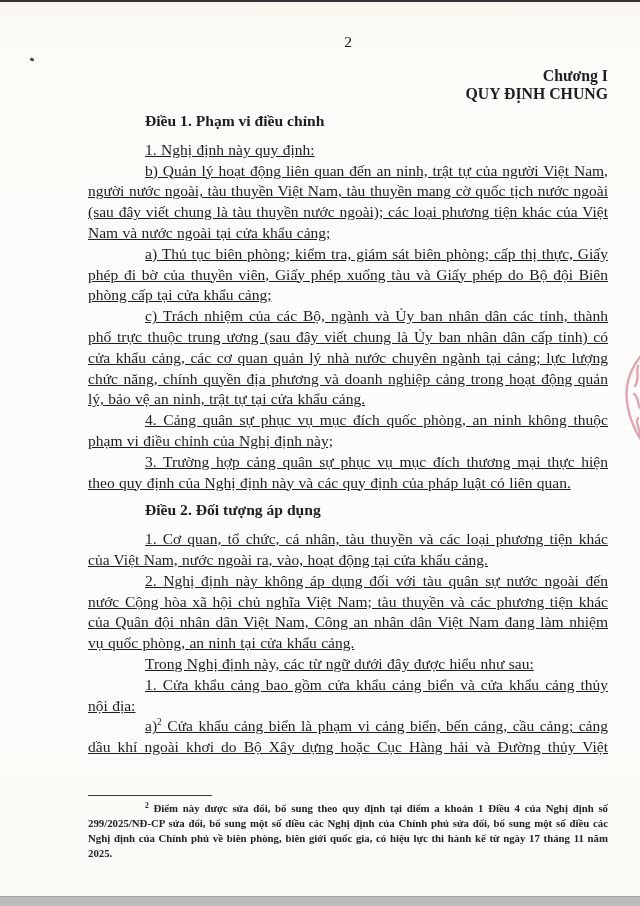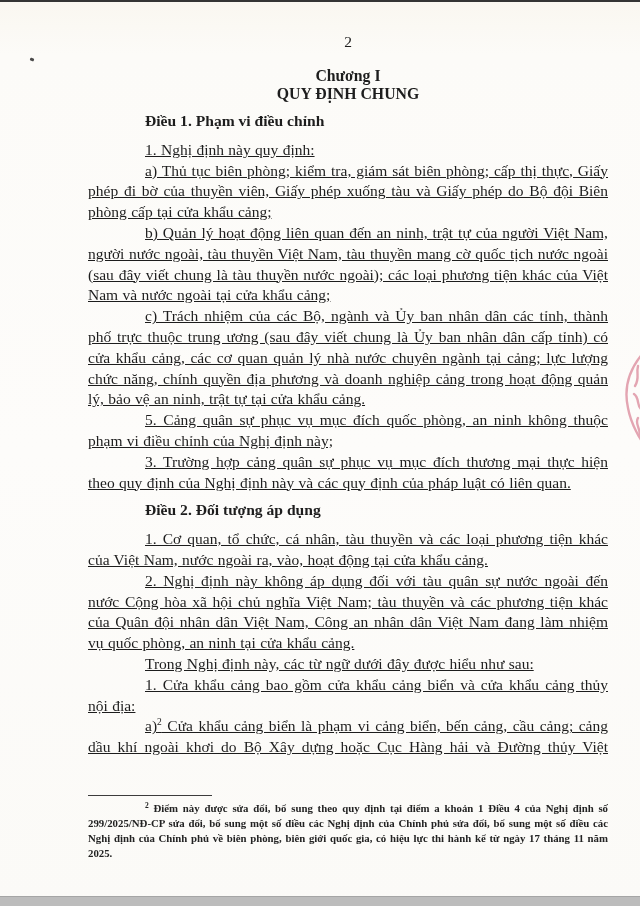--- a/index.html
+++ b/index.html
@@ -30,21 +30,21 @@
   }
   .page-number{
     position:absolute;top:33px;left:88px;width:520px;
     text-align:center;font-size:15.5px;
   }
   .content{
     position:absolute;left:88px;top:67px;width:520px;
   }
   .chapter-block{margin:0 0 8px 0;}
   .chapter-label,.chapter-title{
-    text-align:center;font-weight:bold;font-size:15.8px;line-height:18px;
+    text-align:right;font-weight:bold;font-size:15.8px;line-height:18px;
   }
   .article-heading{
     font-weight:bold;font-size:15.6px;line-height:20.8px;
     margin:7px 0 8px 0;text-indent:57px;
   }
   p.para{
     margin:0;
     font-size:15.5px;line-height:20.8px;
     text-align:justify;text-indent:57px;
     word-spacing:0.5px;
@@ -80,24 +80,24 @@
 
   <div class="content">
 
     <div class="chapter-block">
       <div class="chapter-label">Chương I</div>
       <div class="chapter-title">QUY ĐỊNH CHUNG</div>
     </div>
 
     <div class="article-heading">Điều 1. Phạm vi điều chỉnh</div>
     <p class="para">1. Nghị định này quy định:</p>
+    <p class="para">b) Quản lý hoạt động liên quan đến an ninh, trật tự của người Việt Nam, người nước ngoài, tàu thuyền Việt Nam, tàu thuyền mang cờ quốc tịch nước ngoài (sau đây viết chung là tàu thuyền nước ngoài); các loại phương tiện khác của Việt Nam và nước ngoài tại cửa khẩu cảng;</p>
     <p class="para">a) Thủ tục biên phòng; kiểm tra, giám sát biên phòng; cấp thị thực, Giấy phép đi bờ của thuyền viên, Giấy phép xuống tàu và Giấy phép do Bộ đội Biên phòng cấp tại cửa khẩu cảng;</p>
-    <p class="para">b) Quản lý hoạt động liên quan đến an ninh, trật tự của người Việt Nam, người nước ngoài, tàu thuyền Việt Nam, tàu thuyền mang cờ quốc tịch nước ngoài (sau đây viết chung là tàu thuyền nước ngoài); các loại phương tiện khác của Việt Nam và nước ngoài tại cửa khẩu cảng;</p>
     <p class="para">c) Trách nhiệm của các Bộ, ngành và Ủy ban nhân dân các tỉnh, thành phố trực thuộc trung ương (sau đây viết chung là Ủy ban nhân dân cấp tỉnh) có cửa khẩu cảng, các cơ quan quản lý nhà nước chuyên ngành tại cảng; lực lượng chức năng, chính quyền địa phương và doanh nghiệp cảng trong hoạt động quản lý, bảo vệ an ninh, trật tự tại cửa khẩu cảng.</p>
-    <p class="para">5. Cảng quân sự phục vụ mục đích quốc phòng, an ninh không thuộc phạm vi điều chỉnh của Nghị định này;</p>
+    <p class="para">4. Cảng quân sự phục vụ mục đích quốc phòng, an ninh không thuộc phạm vi điều chỉnh của Nghị định này;</p>
     <p class="para">3. Trường hợp cảng quân sự phục vụ mục đích thương mại thực hiện theo quy định của Nghị định này và các quy định của pháp luật có liên quan.</p>
 
     <div class="article-heading">Điều 2. Đối tượng áp dụng</div>
     <p class="para">1. Cơ quan, tổ chức, cá nhân, tàu thuyền và các loại phương tiện khác của Việt Nam, nước ngoài ra, vào, hoạt động tại cửa khẩu cảng.</p>
     <p class="para">2. Nghị định này không áp dụng đối với tàu quân sự nước ngoài đến nước Cộng hòa xã hội chủ nghĩa Việt Nam; tàu thuyền và các phương tiện khác của Quân đội nhân dân Việt Nam, Công an nhân dân Việt Nam đang làm nhiệm vụ quốc phòng, an ninh tại cửa khẩu cảng.</p>
 
     <p class="para">Trong Nghị định này, các từ ngữ dưới đây được hiểu như sau:</p>
     <p class="para">1. Cửa khẩu cảng bao gồm cửa khẩu cảng biển và cửa khẩu cảng thủy nội địa:</p>
     <p class="para justify-last"><span>a)</span><sup class="ref">2</sup><span> Cửa khẩu cảng biển là phạm vi cảng biển, bến cảng, cầu cảng; cảng dầu khí ngoài khơi do Bộ Xây dựng hoặc Cục Hàng hải và Đường thủy Việt</span></p>
 

